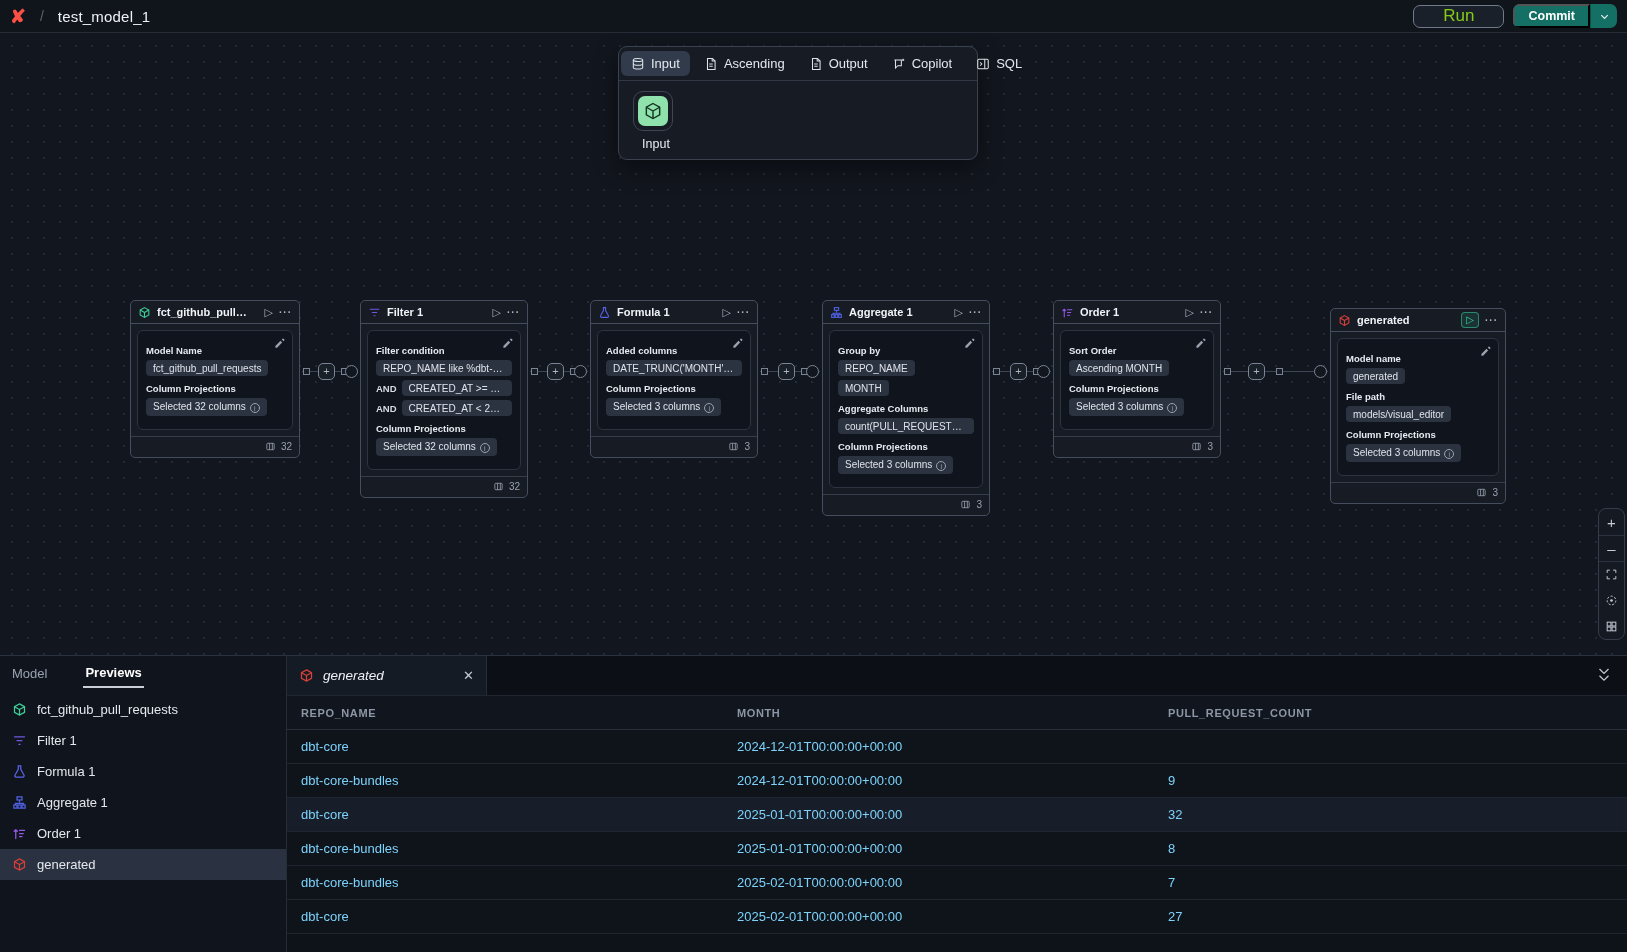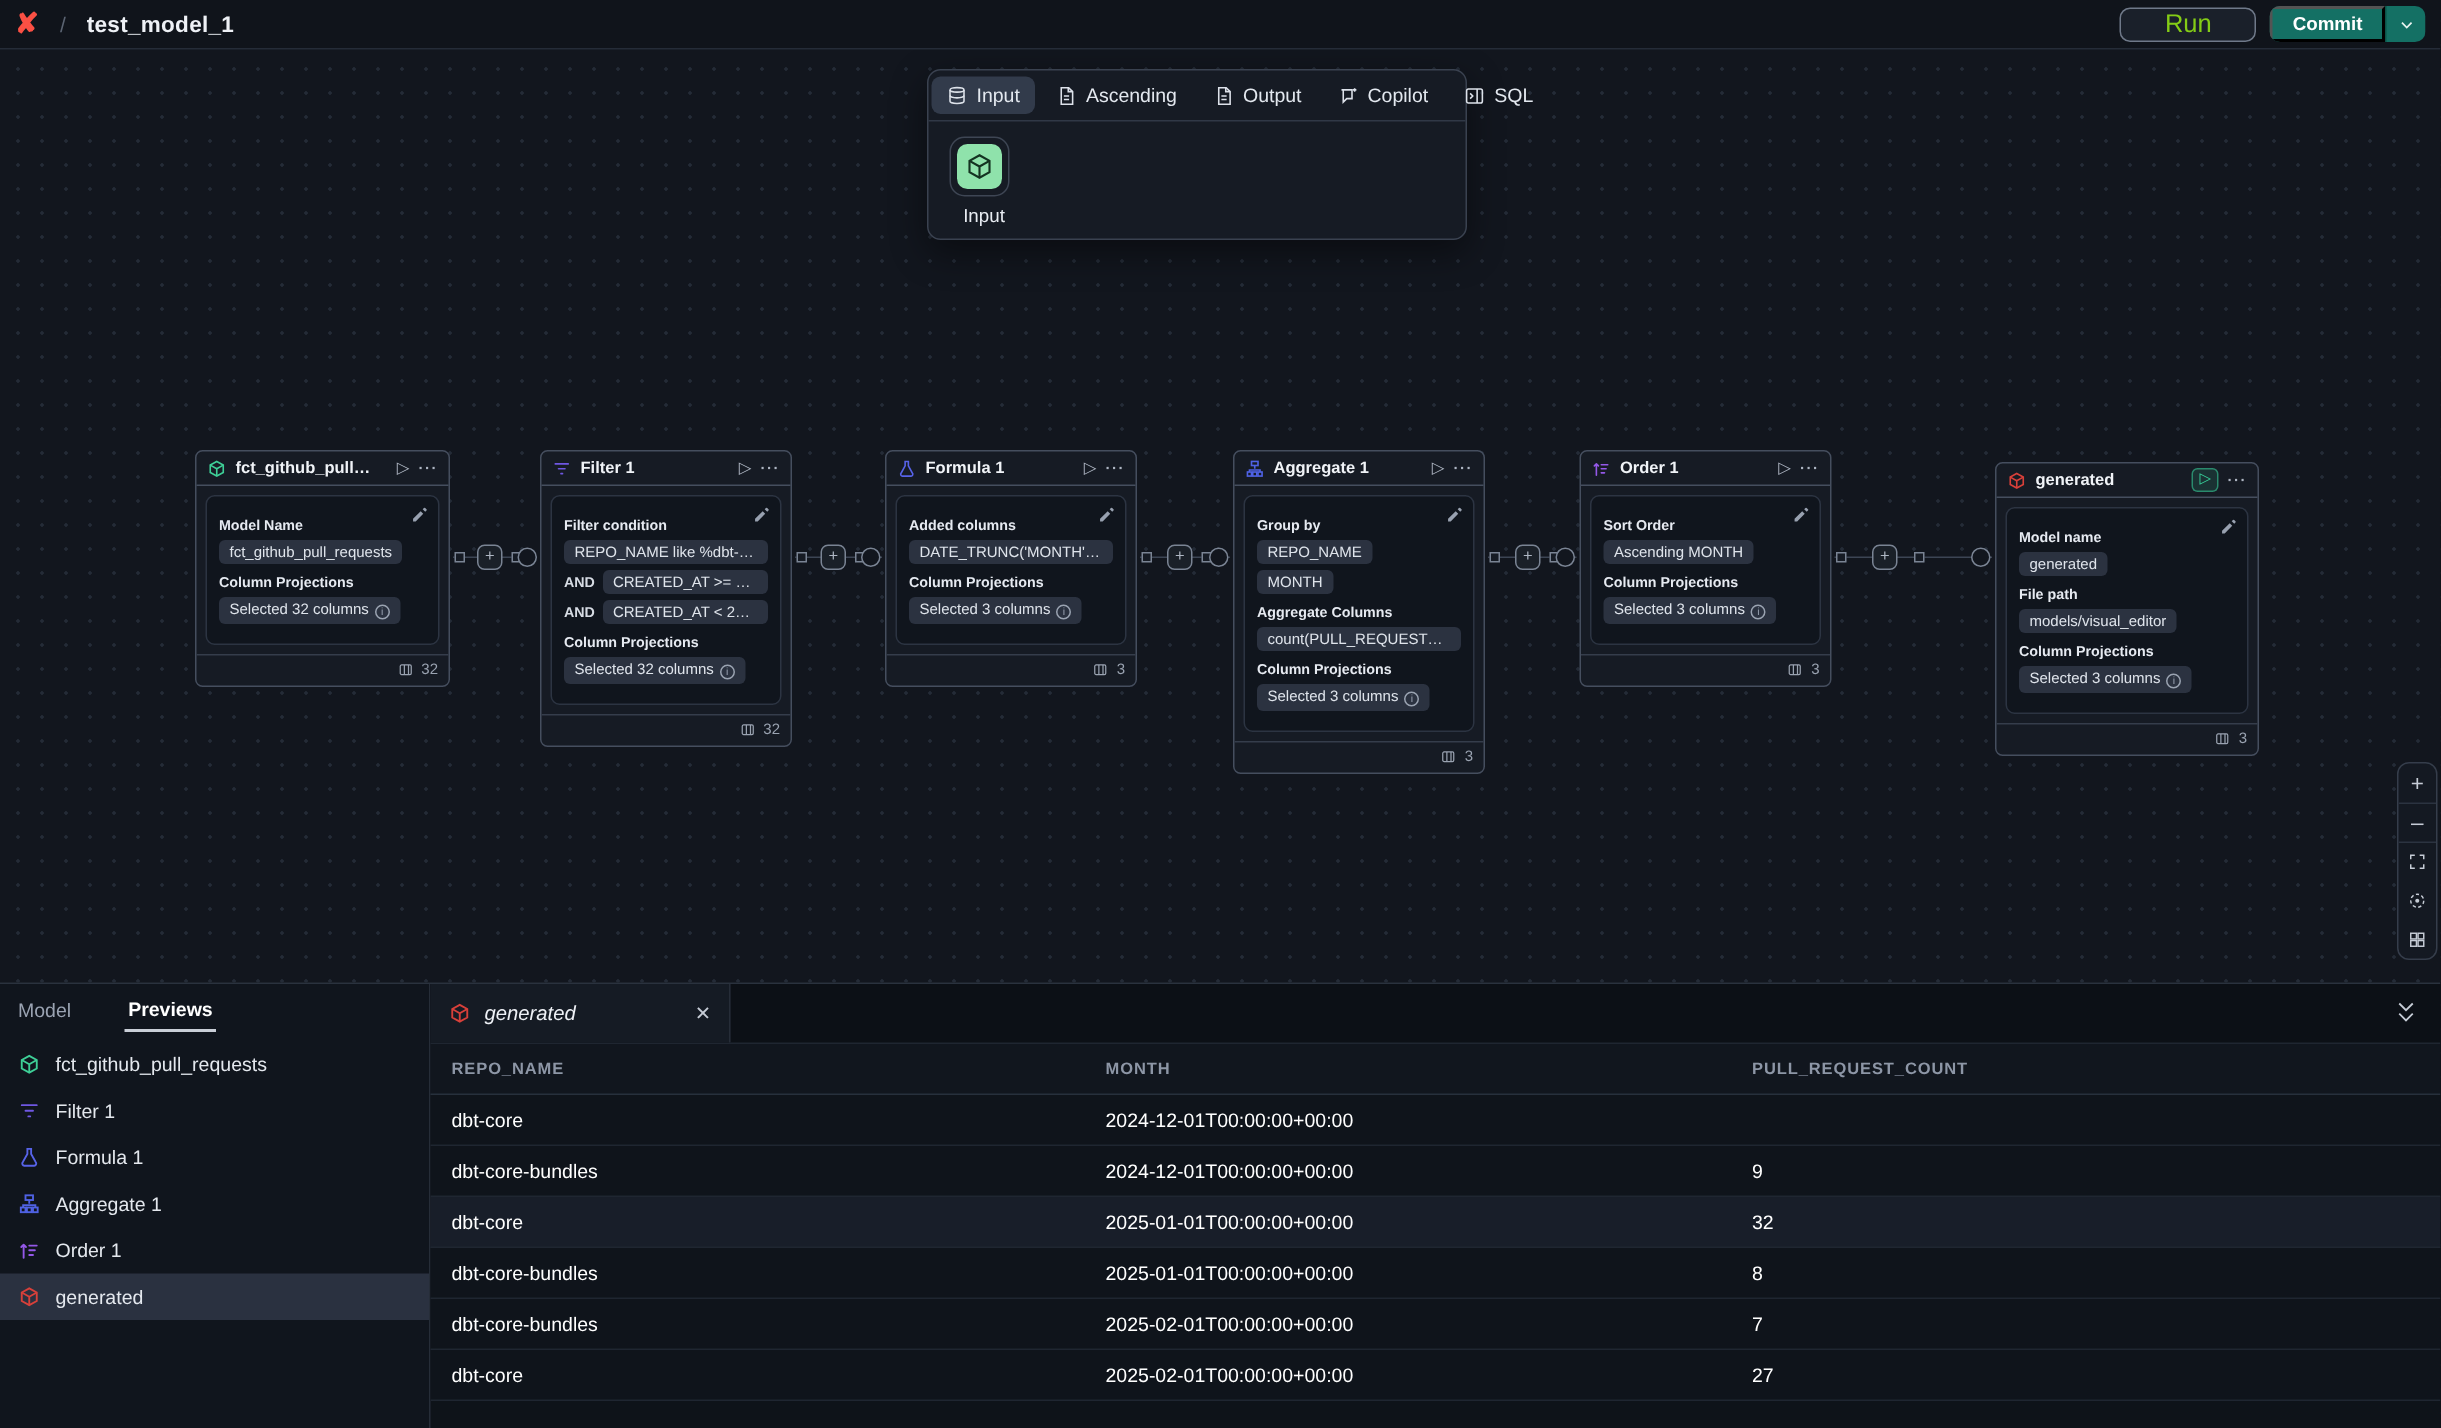--- a/index.html
+++ b/index.html
@@ -10,21 +10,21 @@
   
   .canvas { position:absolute; inset:0; background-color:#12161e;
     background-image:radial-gradient(#242b37 1px, transparent 1.3px);
     background-size:16px 16px; background-position:4px 6px; }
 
   
   .topbar { position:absolute; left:0; top:0; width:1627px; height:33px; z-index:30;
     background:#10141b; border-bottom:1px solid #252c38; display:flex; align-items:center; padding:0 10px; }
   .logo { color:#fb5044; font-weight:900; font-size:19px; line-height:1; margin-right:14px; }
   .crumb-sep { color:#5b6472; font-size:14px; margin-right:14px; }
-  .doc-title { font-size:15px; font-weight:700; letter-spacing:.2px; color:#eef1f6; }
+  .doc-title { font-size:15px; font-weight:400; letter-spacing:.2px; color:#eef1f6; }
   .topbar .spacer { flex:1; }
   .btn-run { height:23px; padding:0 29px; background:#1a202a; color:#84cc16; font-size:17px;
     border:1px solid #6f7989; border-radius:7px; display:flex; align-items:center; margin-right:9px; }
   .btn-commit-group { display:flex; height:24px; border-radius:7px; overflow:hidden;justify-content:space-between; }
   .btn-commit { background:#147064; color:#fff; font-size:12.5px; font-weight:700;
     padding:0 13px; display:flex; align-items:center; }
   .btn-commit-caret { background:#147064; width:27px; display:flex; align-items:center; justify-content:center;
     border-left:1px solid #0b5448; color:#e8f5f2; }
 
   
@@ -108,21 +108,21 @@
   .ptab { width:200px; background:#151b24; border-right:1px solid #262d38; display:flex; align-items:center; gap:9px; padding:0 12px; }
   .ptab-title { font-size:13.5px; font-style:italic; color:#eef1f6; flex:1; }
   .ptab-close { color:#c6ccd6; font-size:13px; }
   .collapse-ic { position:absolute; right:14px; top:8px; }
   .collapse-ic svg { width:18px; height:22px; stroke:#c6ccd6; fill:none; stroke-width:1.6; }
 
   .tbl { flex:1; display:flex; flex-direction:column; min-width:0; }
   .trow { display:flex; height:34px; align-items:center; border-bottom:1px solid #1f2631; background:#0f141b; }
   .trow.head { background:#11161e; border-bottom:1px solid #27303c; }
   .trow.hl { background:#181e29; }
-  .tcell { padding:0 14px; font-size:13px; color:#ffffff; white-space:nowrap; overflow:hidden; }
+  .tcell { padding:0 14px; font-size:13px; color:#7dd3fc; white-space:nowrap; overflow:hidden; }
   .trow.head .tcell { font-size:11px; font-weight:700; letter-spacing:.6px; color:#8d96a6; }
   .c1 { width:436px; flex:0 0 auto; }
   .c2 { width:431px; flex:0 0 auto; }
   .c3 { flex:1; }
 </style>
 </head>
 <body>
 
 <div class="app">
 

